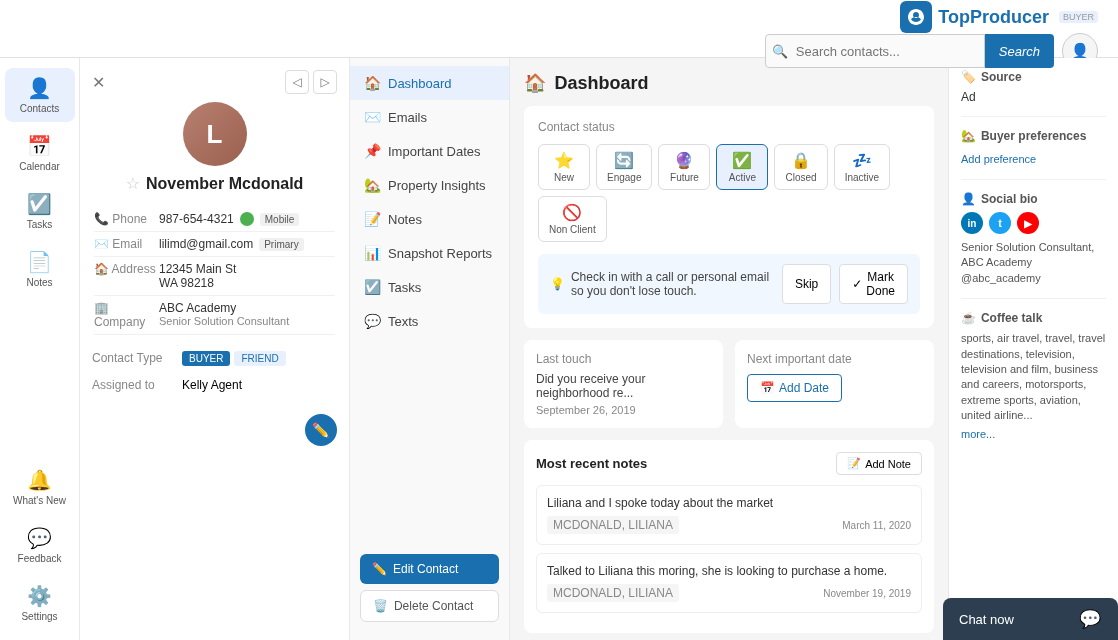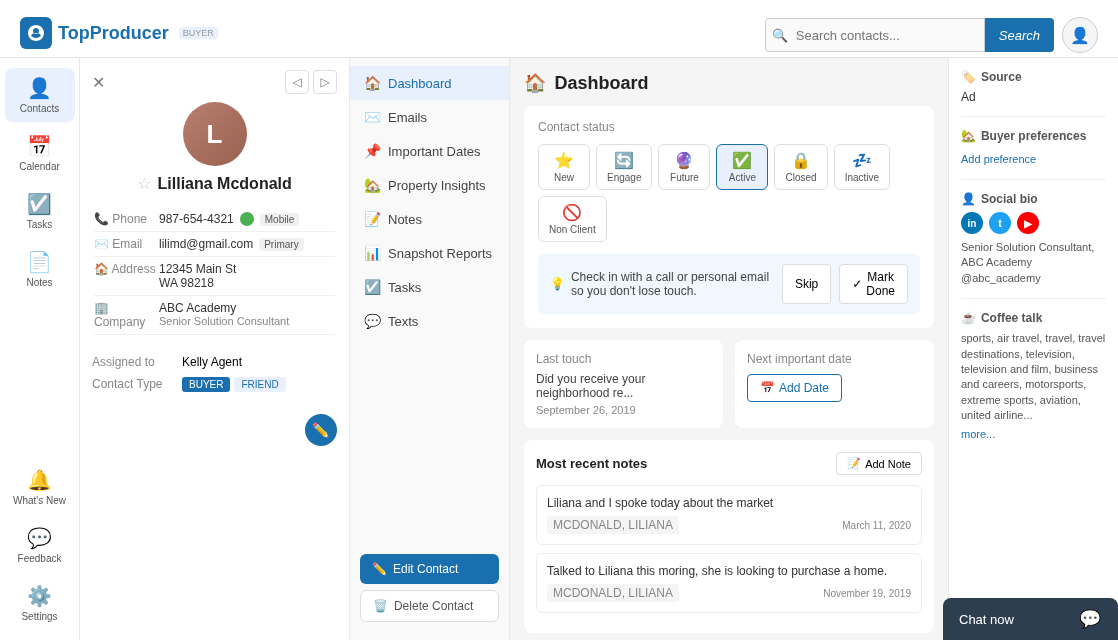--- a/index.html
+++ b/index.html
@@ -1,21 +1,21 @@
 <!DOCTYPE html>
 <html><head>
   <meta charset="utf-8">
   <style>
     * { box-sizing: border-box; margin: 0; padding: 0; }
     body { font-family: -apple-system, BlinkMacSystemFont, 'Segoe UI', sans-serif; background: #f0f0f0; width: 1118px; height: 640px; overflow: hidden; }
 
     .app-container { width: 1118px; height: 640px; background: #f5f5f5; display: flex; flex-direction: column; }
 
     
-    .top-bar { height: 58px; background: #fff; display: flex; align-items: flex-start; justify-content: space-between; padding: 17px 20px; border-bottom: 1px solid #e0e0e0; flex-shrink: 0; }
+    .top-bar { height: 58px; background: #fff; display: flex; align-items: flex-end; justify-content: space-between; padding: 1px 20px; border-bottom: 1px solid #e0e0e0; flex-shrink: 0; flex-direction: column; }
     .logo-area { display: flex; align-items: center; gap: 6px; }
     .logo-icon { width: 32px; height: 32px; background: #1a6faf; border-radius: 6px; display: flex; align-items: center; justify-content: center; }
     .logo-icon svg { width: 20px; height: 20px; fill: white; }
     .logo-text { font-size: 18px; font-weight: 700; color: #1a6faf; }
     .logo-beta { font-size: 9px; color: #999; background: #e8f0fe; padding: 1px 4px; border-radius: 3px; margin-left: 4px; vertical-align: super; }
     .search-area { display: flex; align-items: center; gap: 8px; }
     .search-input { width: 220px; height: 34px; border: 1px solid #ccc; border-radius: 4px 0 0 4px; padding: 0 10px 0 30px; font-size: 13px; color: #666; background: #fafafa; }
     .search-wrapper { position: relative; display: flex; }
     .search-icon-inner { position: absolute; left: 8px; top: 50%; transform: translateY(-50%); color: #aaa; font-size: 13px; }
     .search-btn { height: 34px; padding: 0 14px; background: #1a6faf; color: white; border: none; border-radius: 0 4px 4px 0; font-size: 13px; cursor: pointer; font-style: italic; }
@@ -198,21 +198,21 @@
           <button class="nav-arrow">▷</button>
         </div>
       </div>
 
       <div class="contact-avatar">
         <div class="avatar-placeholder" style="background: linear-gradient(135deg, #b88070 0%, #9a6050 100%); font-size: 26px;">L</div>
       </div>
 
       <div class="contact-name-row">
         <span class="star-icon">☆</span>
-        <span class="contact-name">Lilliana Mcdonald</span>
+        <span class="contact-name">November Mcdonald</span>
       </div>
 
       <table class="contact-info-table">
         <tbody>
             <tr class="info-row">
           <td class="info-label">📞 Phone</td>
           <td class="info-value">
             <div class="info-value-with-badge">
               <span>987-654-4321</span>
               <span class="badge-green"></span>
@@ -240,28 +240,28 @@
           <td class="info-label">🏢 Company</td>
           <td class="info-value">
             <div>ABC Academy</div>
             <div style="color:#888; font-size:11px;">Senior Solution Consultant</div>
           </td>
         </tr>
       </tbody>
         </table>
 
       <div class="contact-extra">
-        <div class="extra-row" style="margin-top:4px;">
-          <span class="extra-label">Assigned to</span>
-          <span>Kelly Agent</span>
-        </div>
         <div class="extra-row">
           <span class="extra-label">Contact Type</span>
           <span class="badge-buyer">BUYER</span>
           <span class="badge-friend">FRIEND</span>
+        </div>
+        <div class="extra-row" style="margin-top:4px;">
+          <span class="extra-label">Assigned to</span>
+          <span>Kelly Agent</span>
         </div>
       </div>
 
       <div style="display:flex; justify-content:flex-end; margin-top: 10px;">
         <div class="edit-fab">✏️</div>
       </div>
     </div>
 
     <div class="nav-menu">
       <div class="nav-item active">

